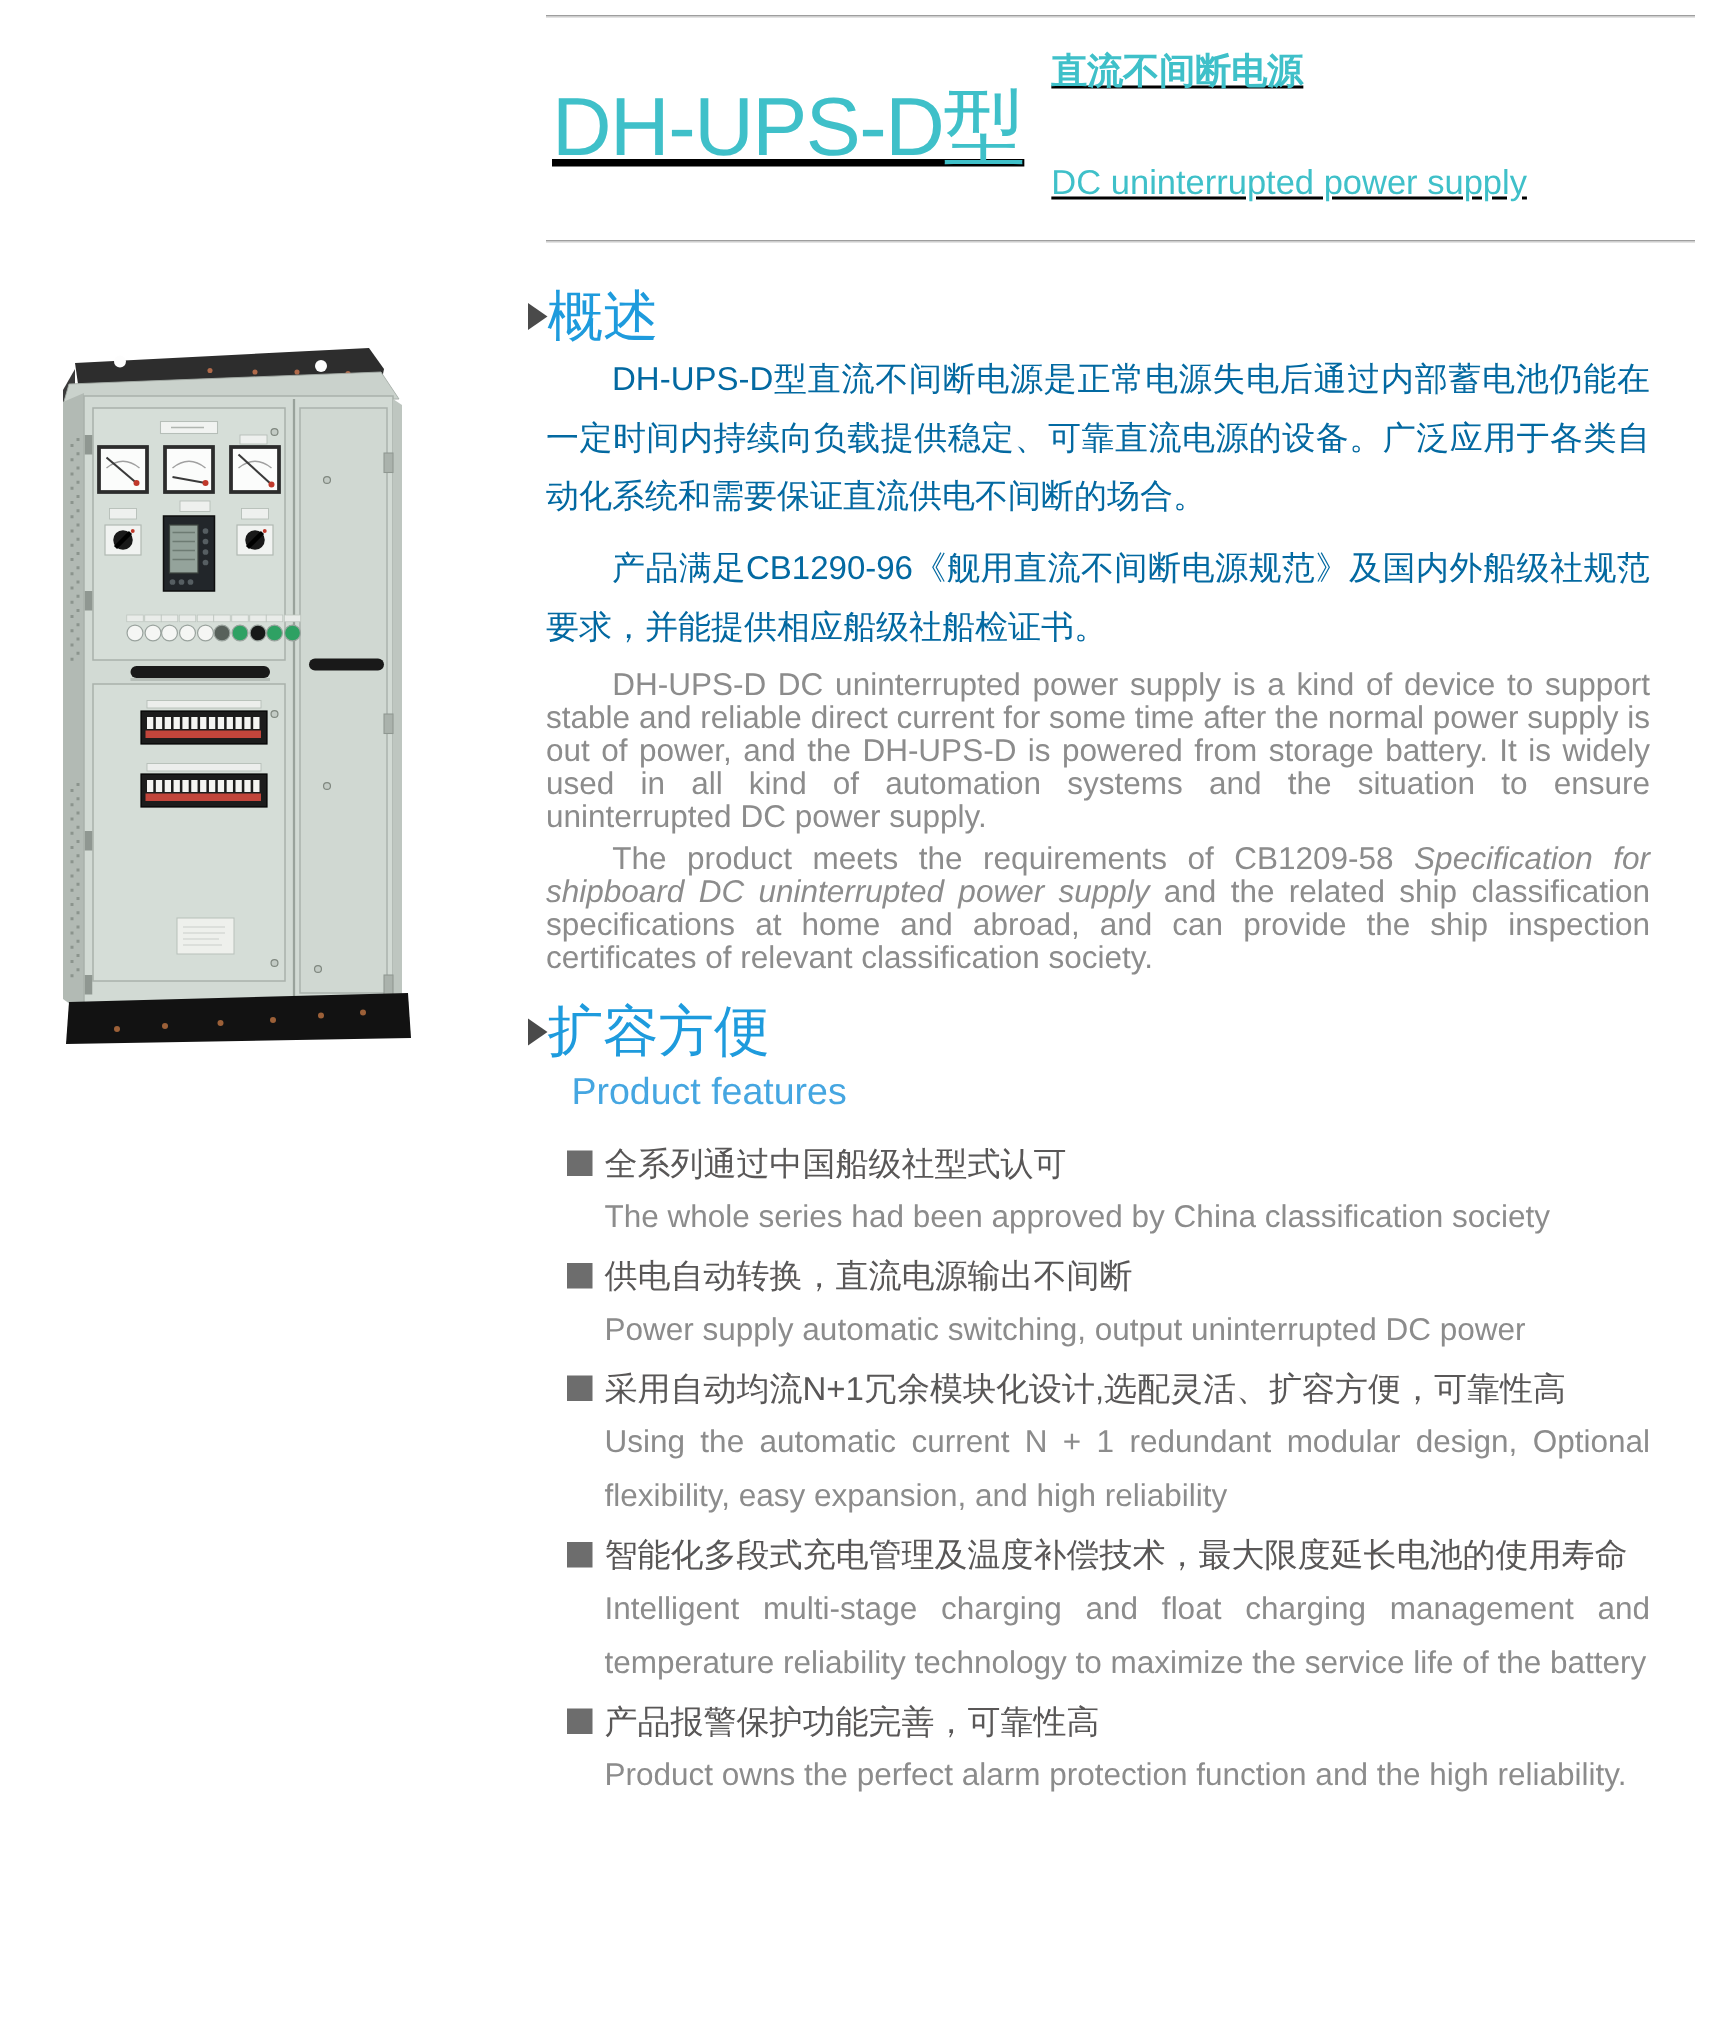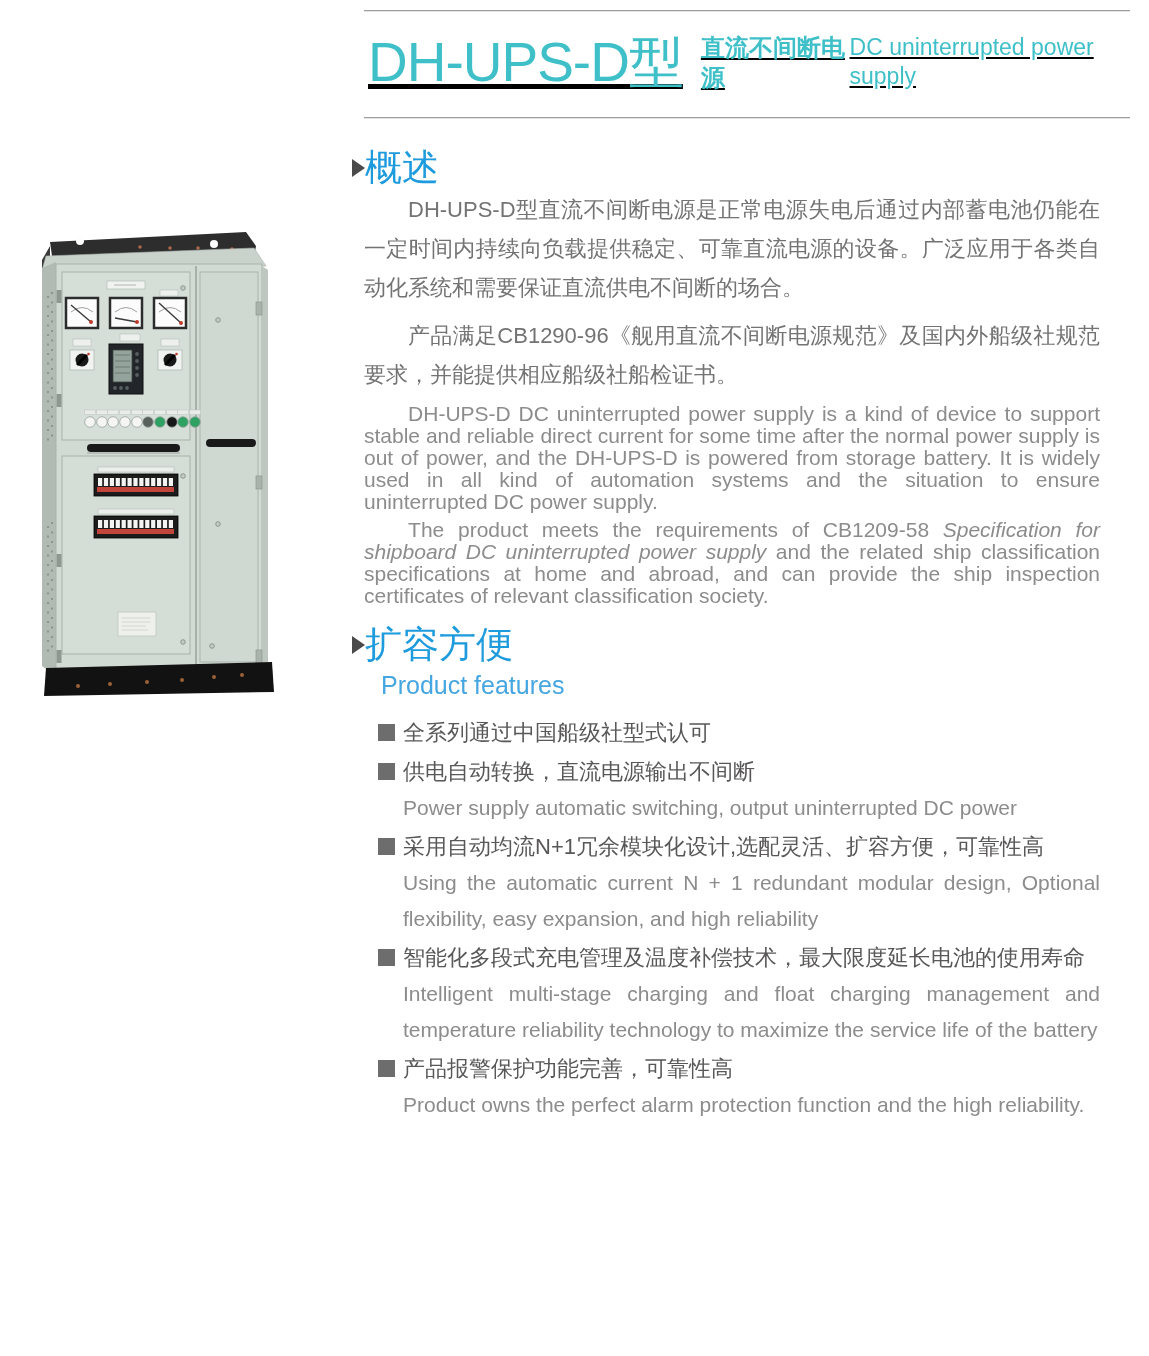--- a/index.html
+++ b/index.html
@@ -11,34 +11,34 @@
   .product { position:absolute; left:42px; top:224px; margin:0; width:236px; height:474px; }
   
   .content { margin-left:364px; width:766px; }
   .rule { height:0; border:none; border-top:1px solid #9e9e9e; box-shadow:0 1px 0 #e3e3e3; }
   .rule-top { margin-top:10px; }
   .title-block { display:flex; align-items:center; gap:18px; margin:22px 0 24px 4px;text-decoration:underline; }
   .title-block h1 {
     margin:0; font-size:55px; font-weight:400; letter-spacing:-1px;
     color:#3fc0c9; line-height:1.05; white-space:nowrap;
   }
-  .subtitle { display:flex; flex-direction:row; }
+  .subtitle { display:flex; flex-direction:column;gap:44px; }
   .sub-zh { font-size:24px; font-weight:700; color:#3fc0c9; line-height:1.25; }
   .sub-en { font-size:23px; font-weight:400; color:#3fc0c9; line-height:1.25; }
   .sec-head { display:flex; align-items:center; margin:28px 0 0 -12px; }
   .features .sec-head { margin-top:16px; }
   .tri {
     width:0; height:0; flex:none;
     border-left:13px solid #4a4a4a; border-top:9px solid transparent; border-bottom:9px solid transparent;
   }
   .sec-head h2 { margin:0; font-size:37px; font-weight:400; color:#1e9bdd; line-height:44px; }
   .sec-sub { font-size:25px; color:#45a6e1; line-height:29px; margin:4px 0 14px 17px; }
   .zh {
     margin:0 0 9px; padding-right:30px; font-size:22px; line-height:39px;
-    color:#737373; text-align:justify; text-indent:2em;
+    color:#0369a1; text-align:justify; text-indent:2em;
   }
   .en {
     margin:0 0 6px; padding-right:30px; font-size:21px; line-height:22px;
     color:#8c8c8c; text-align:justify; text-indent:2.1em;
   }
   .en .it { font-style:italic; }
   .feature-list { list-style:none; margin:8px 0 0; padding:0 30px 0 14px; }
   .feature-item { margin:0 0 2px; }
   .f-zh { display:flex; align-items:center; gap:8px; font-size:22px; color:#595757; line-height:37px; }
   .sq { width:17px; height:17px; background:#6d6d6d; flex:none; }
@@ -276,20 +276,21 @@
         <h2>扩容方便</h2>
       </div>
       <div class="sec-sub">Product features</div>
 
       <ul class="feature-list">
         <li class="feature-item">
           <div class="f-zh">
             <span class="sq"></span>
             <span>全系列通过中国船级社型式认可</span>
           </div>
+          <div class="f-en">The whole series had been approved by China classification society</div>
         </li>
         <li class="feature-item">
           <div class="f-zh">
             <span class="sq"></span>
             <span>供电自动转换，直流电源输出不间断</span>
           </div>
           <div class="f-en">Power supply automatic switching, output uninterrupted DC power</div>
         </li>
         <li class="feature-item">
           <div class="f-zh">

